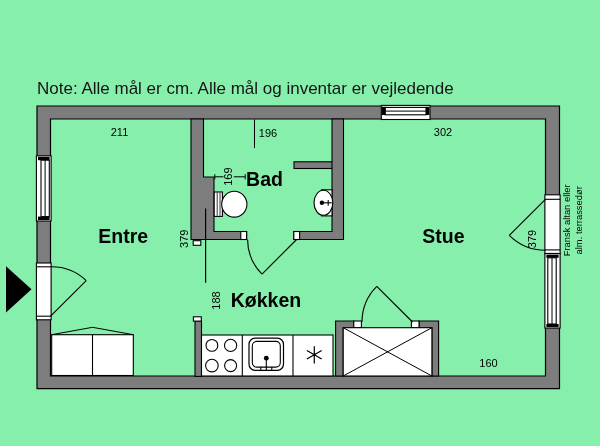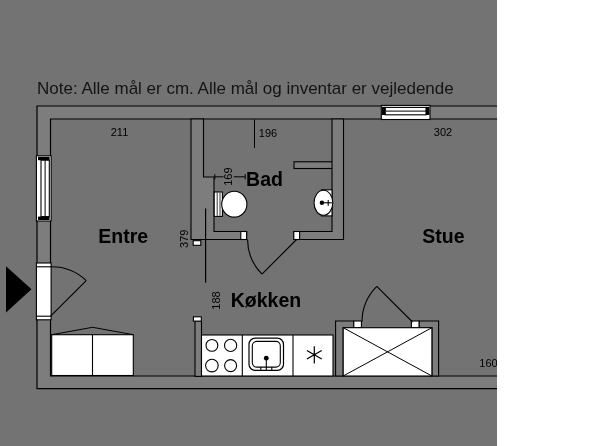--- a/index.html
+++ b/index.html
@@ -1,20 +1,20 @@
 <!DOCTYPE html>
 <html><head>
 <meta charset="utf-8">
 <style>
   html, body { margin: 0; padding: 0; background: #ffffff; }
   .page {
     position: relative;
-    width: 497px;
+    width: 600px;
     height: 446px;
-    background: #737373;
+    background: #86efac;
     font-family: "Liberation Sans", "DejaVu Sans", sans-serif;
     overflow: hidden;
   }
   svg { display: block; }
   text { fill: #000000; }
   .note-text {
     font-size: 17px;
     fill: #141414;
     letter-spacing: 0px;
   }

